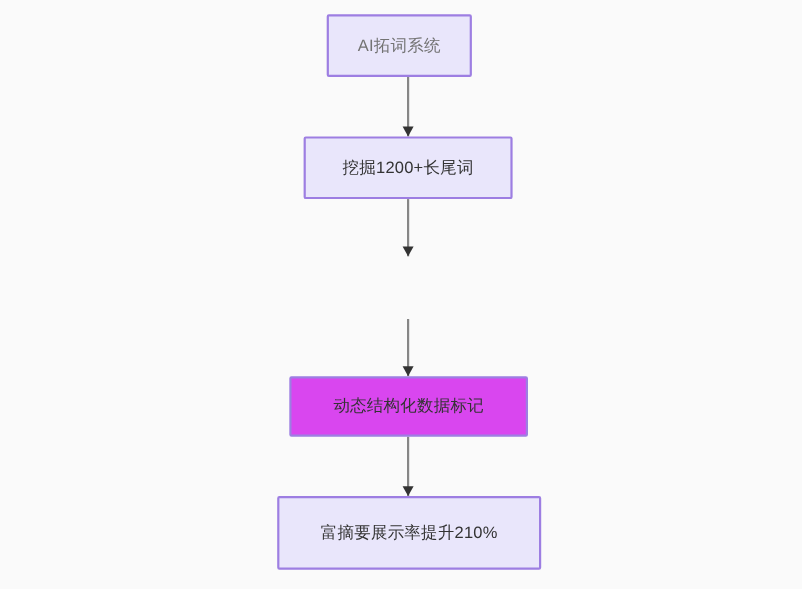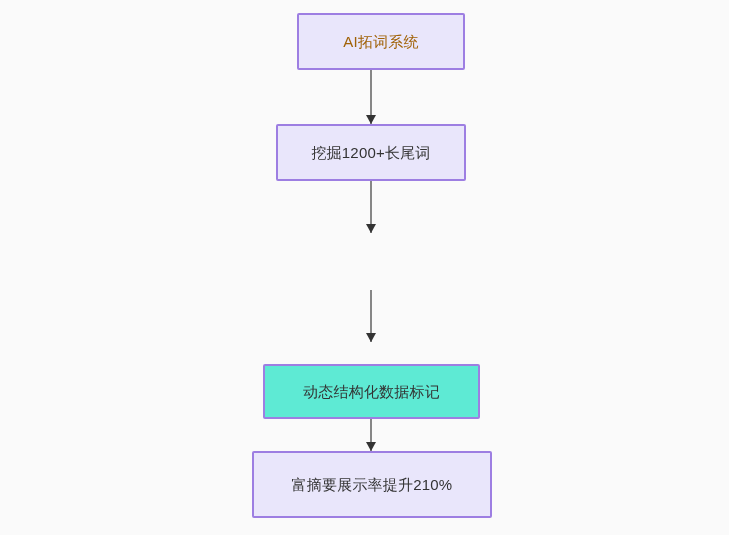--- a/index.html
+++ b/index.html
@@ -72,30 +72,30 @@
   </div>
   <div class="edge" id="edge-2" style="left: 370px; top: 290px; width: 2px; height: 52px;">
     <div class="edge-line" style="height: 52px; background: rgb(134, 134, 134);"></div>
     <div class="edge-head" style="top: 43px; border-top-color: rgb(51, 51, 51);"></div>
   </div>
   <div class="edge" id="edge-3" style="left: 370px; top: 397px; width: 2px; height: 54px;">
     <div class="edge-line" style="height: 54px; background: rgb(134, 134, 134);"></div>
     <div class="edge-head" style="top: 45px; border-top-color: rgb(51, 51, 51);"></div>
   </div>
 
-  <div class="node" id="node-0" style="left: 297px; top: 13px; width: 168px; height: 57px; background: rgb(233, 230, 251); border-color: rgb(157, 126, 226); color: #a16207;">
+  <div class="node" id="node-0" style="left: 297px; top: 13px; width: 132px; height: 57px; background: rgb(233, 230, 251); border-color: rgb(157, 126, 226); color: #737373;">
     <span class="node-label">AI拓词系统</span>
   </div>
 
   <div class="node" id="node-1" style="left: 276px; top: 124px; width: 190px; height: 57px; background: rgb(233, 230, 251); border-color: rgb(157, 126, 226); color: rgb(51, 51, 51);">
     <span class="node-label">挖掘1200+长尾词</span>
   </div>
 
 
-  <div class="node" id="node-3" style="left: 263px; top: 342px; width: 217px; height: 55px; background: #5eead4; border-color: rgb(157, 126, 226); color: rgb(51, 51, 51); margin-top: 22px;">
+  <div class="node" id="node-3" style="left: 263px; top: 342px; width: 217px; height: 55px; background: #d946ef; border-color: rgb(157, 126, 226); color: rgb(51, 51, 51);">
     <span class="node-label">动态结构化数据标记</span>
   </div>
 
   <div class="node" id="node-4" style="left: 252px; top: 451px; width: 240px; height: 67px; background: rgb(233, 230, 251); border-color: rgb(157, 126, 226); color: rgb(51, 51, 51);">
     <span class="node-label">富摘要展示率提升210%</span>
   </div>
 
 </div>
 
 </body></html>

